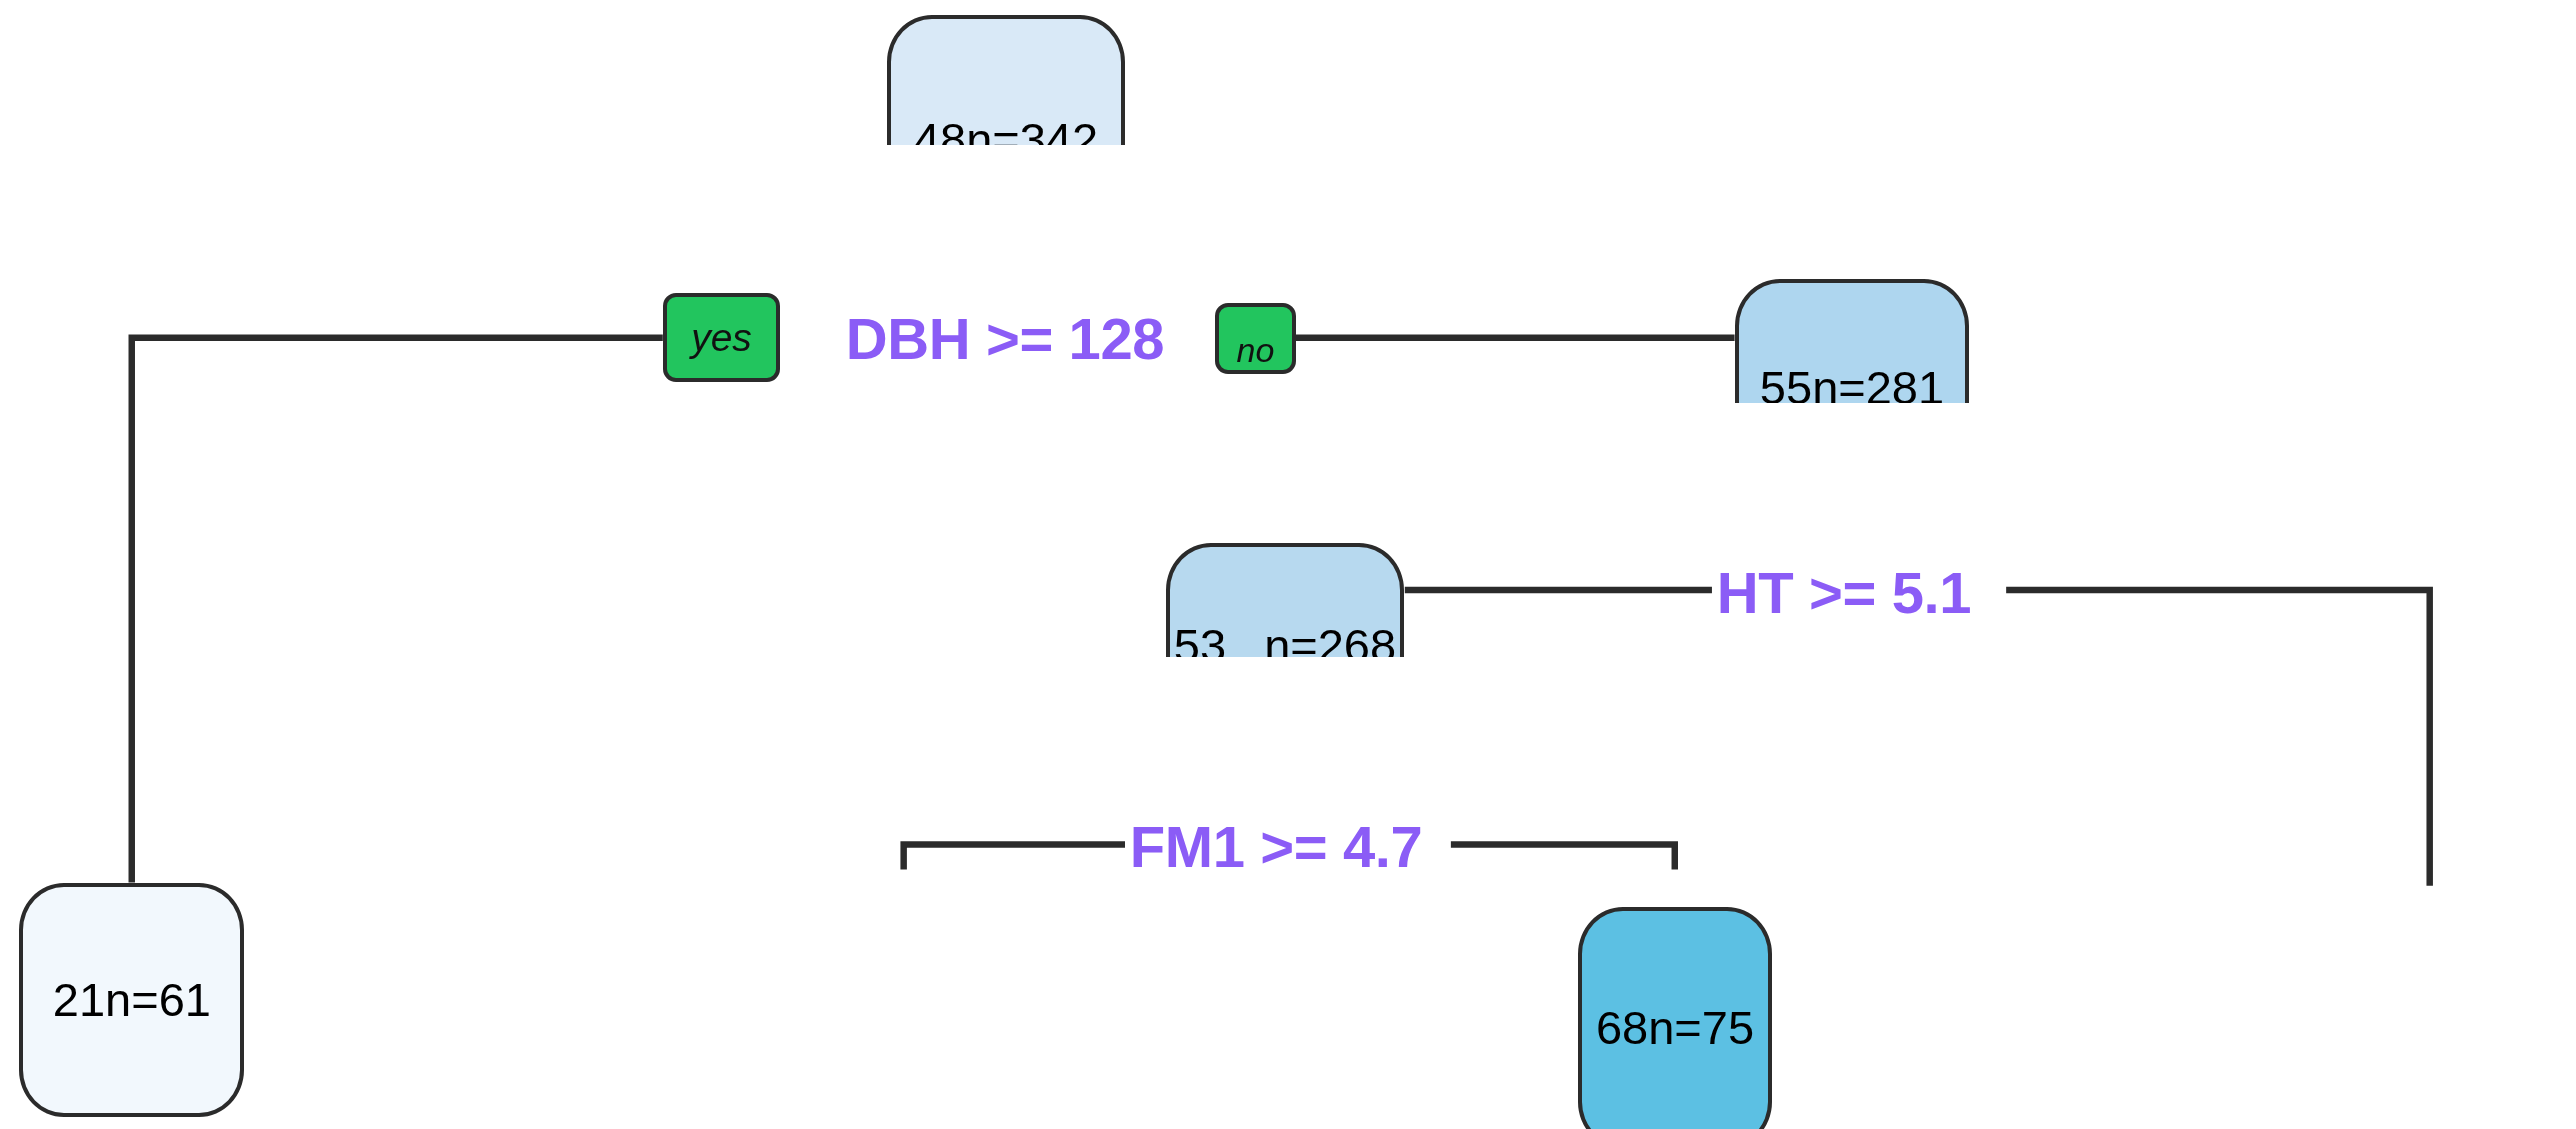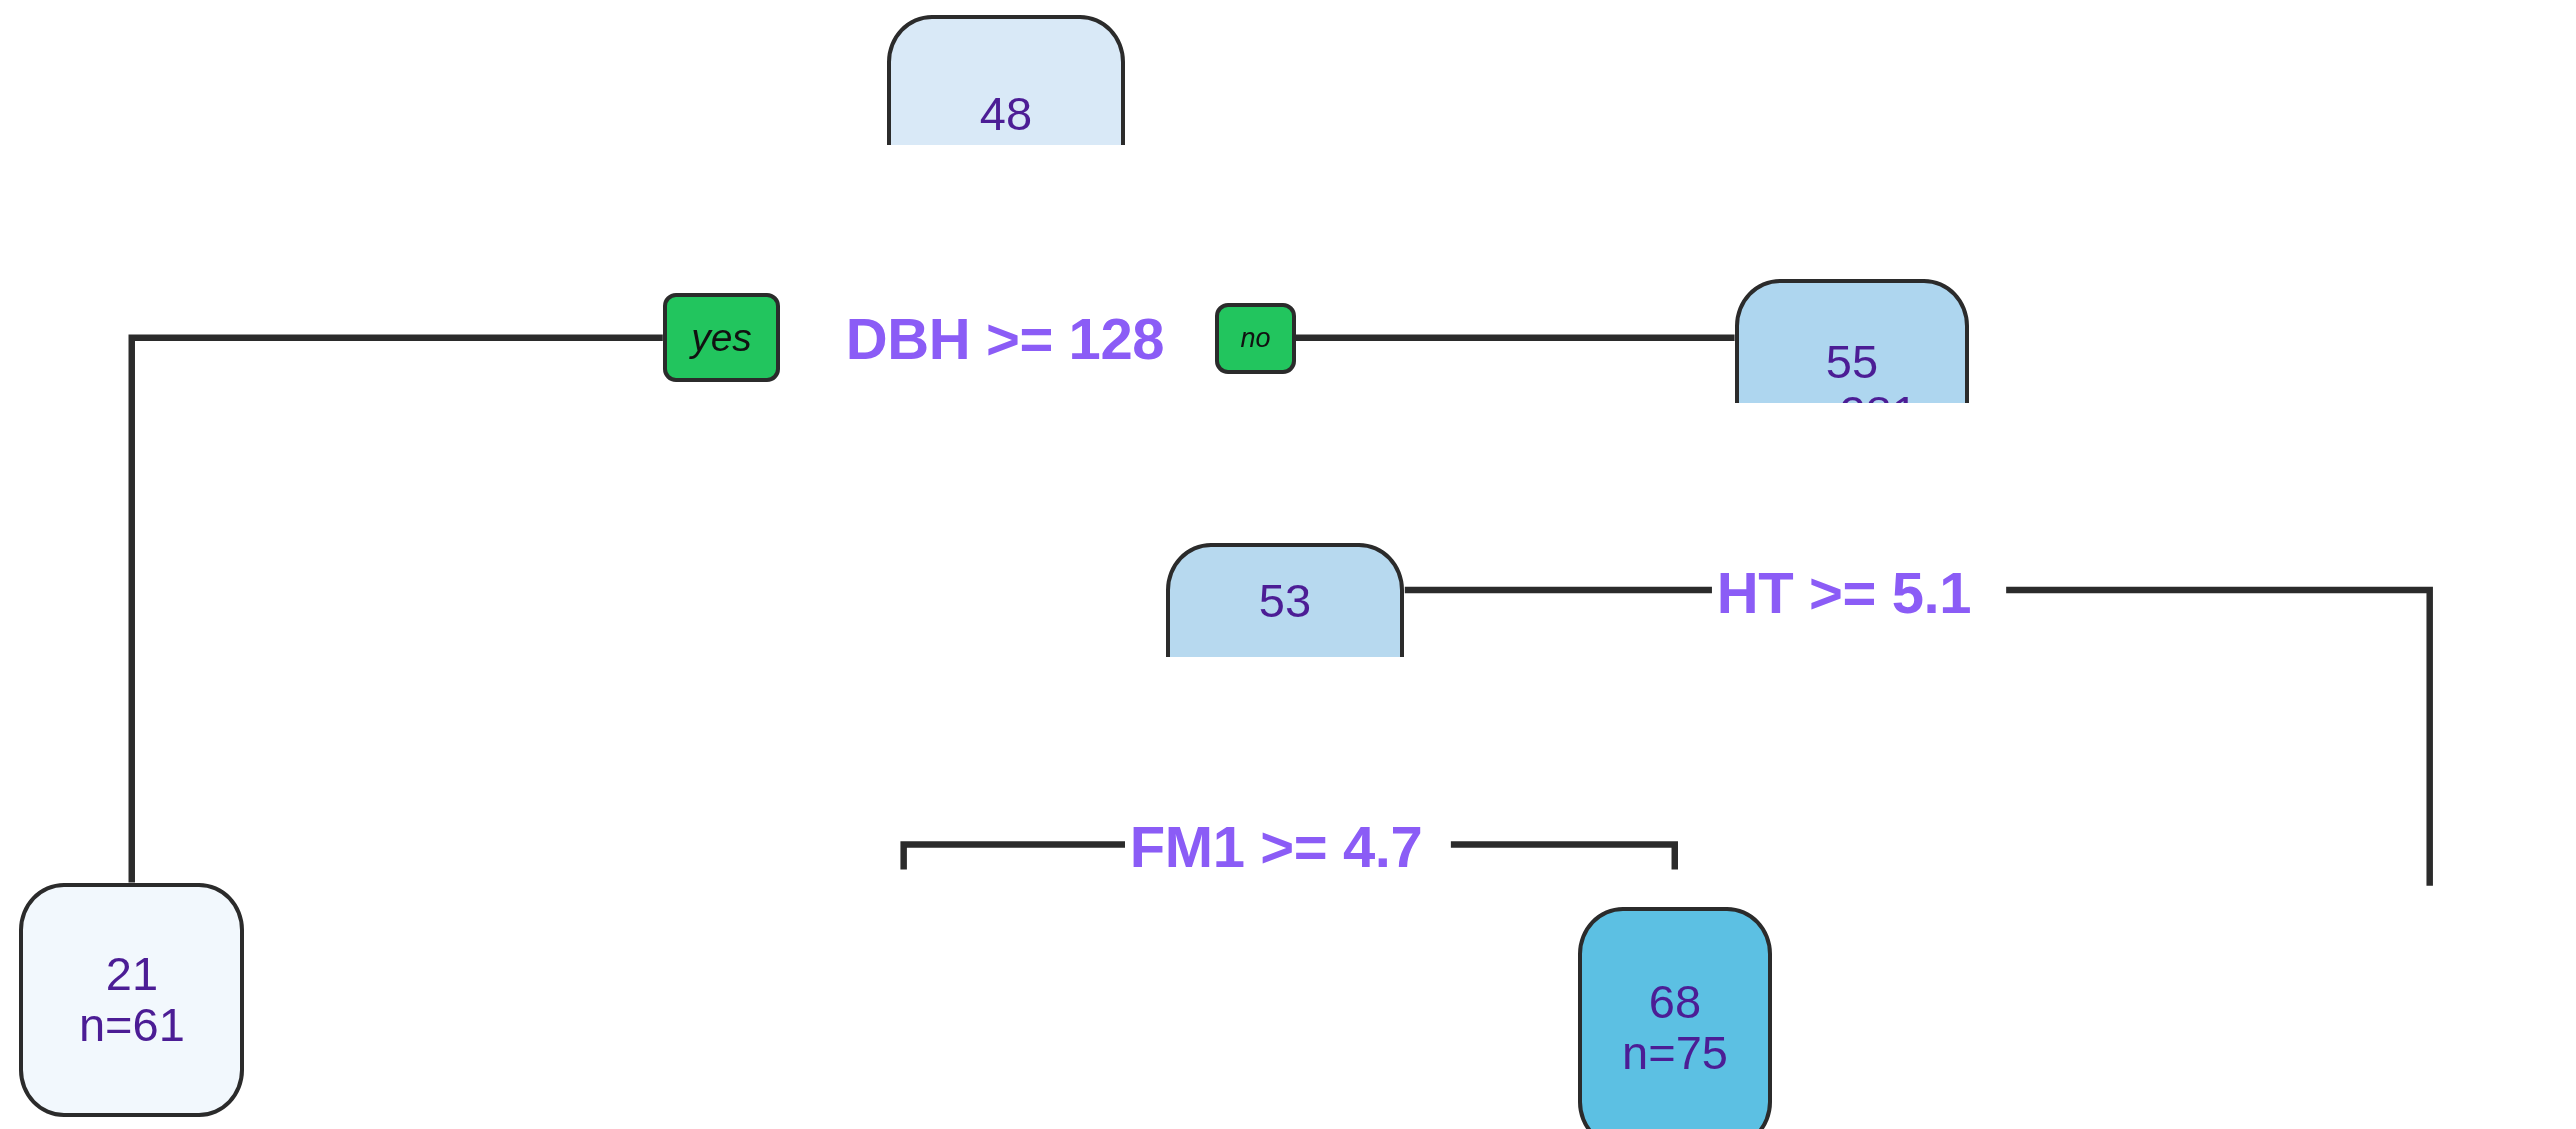--- a/index.html
+++ b/index.html
@@ -23,25 +23,24 @@
     top: 0;
     width: 2576px;
     height: 1129px;
   }
   .node {
     position: absolute;
     box-sizing: border-box;
     border: 4px solid #2b2b2b;
     border-radius: 45px / 47px;
     display: flex;
-    flex-direction: column;
     align-items: center;
     justify-content: center;
     line-height: 1.08;
-    color: #4c1d95;
+    color: #000000;
     font-size: 47px;
     font-family: "Liberation Sans", sans-serif;
     z-index: 3;
   }
   .node .val {
     display: block;
     white-space: nowrap;
   }
   .node .cnt {
     display: block;
@@ -67,21 +66,21 @@
     background: #22c55e;
     display: flex;
     align-items: center;
     justify-content: center;
     font-style: italic;
     color: #111111;
     font-family: "Liberation Sans", sans-serif;
     z-index: 5;
   }
   #yn-yes { font-size: 39px; }
-  #yn-no  { font-size: 27px; }
+  #yn-no  { font-size: 34px; align-items: flex-end; }
 </style>
 </head>
 <body>
 
 <div id="tree-canvas">
 
   <svg class="edges" viewBox="0 0 3187 1397" preserveAspectRatio="none">
     <g stroke="#2b2b2b" stroke-width="8" fill="none" stroke-linecap="butt">
 
       <path d="M 820 418 L 163 418 L 163 1092"></path>

